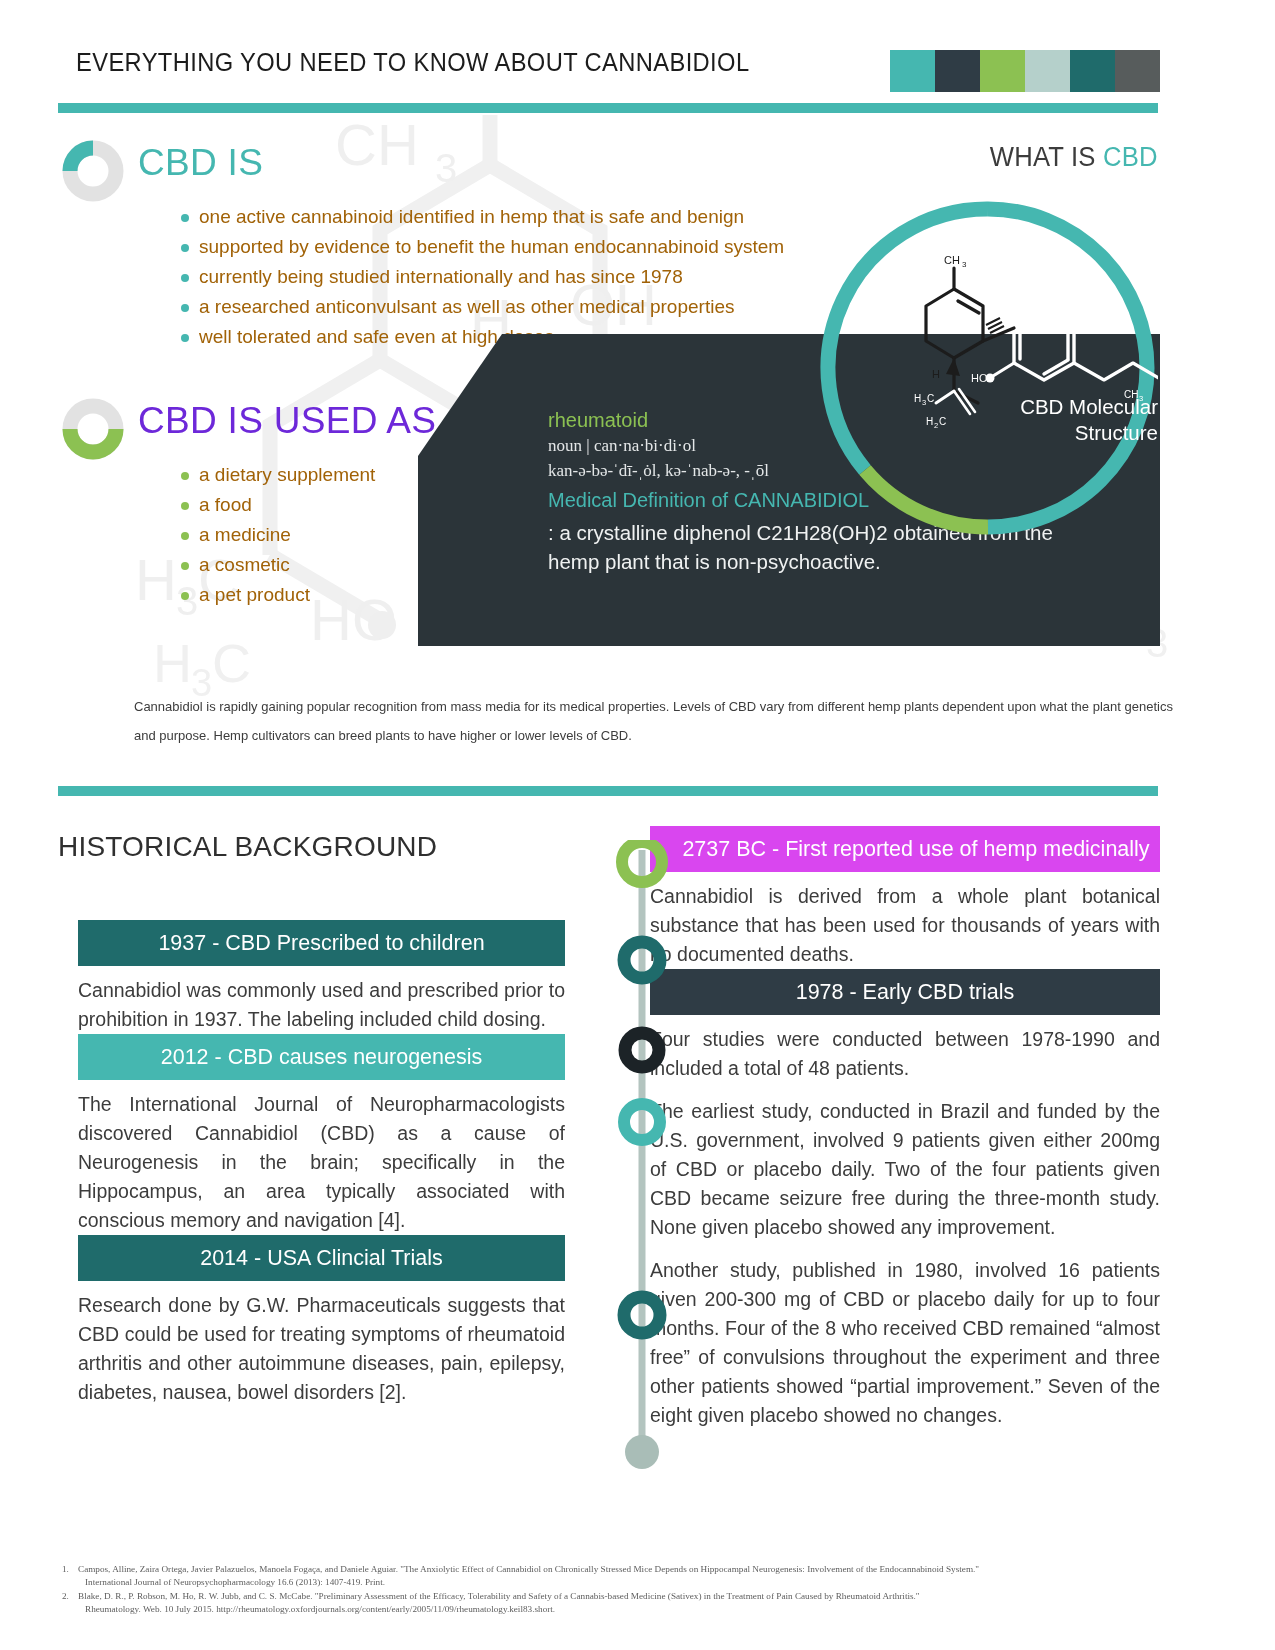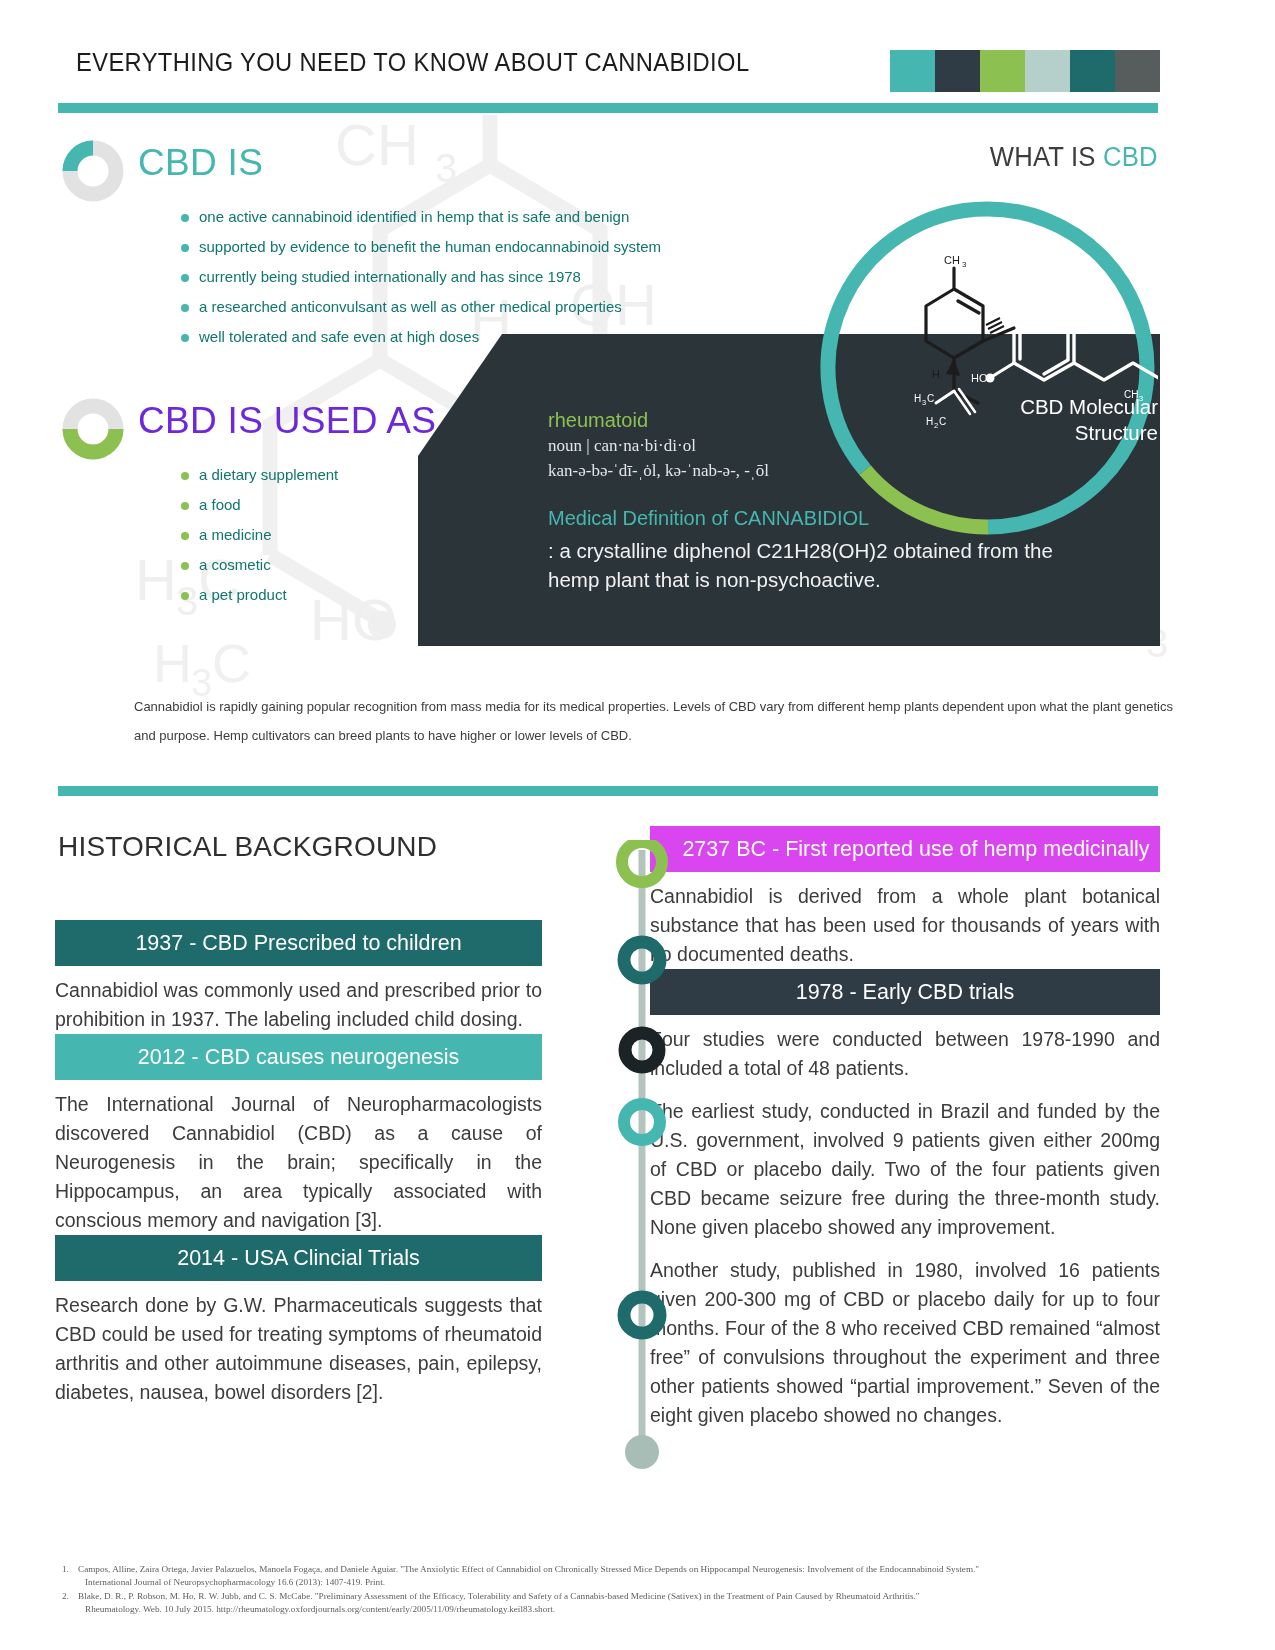--- a/index.html
+++ b/index.html
@@ -46,41 +46,41 @@
     position:absolute; left:76px; top:2px;
     font-size:37px; font-weight:400; letter-spacing:.3px;
     font-family:"Liberation Sans Narrow","Liberation Sans",sans-serif;
     white-space:nowrap;
   }
   .blk.teal h2 { color:#45b7b0; }
   .blk.green h2 { color:#6d28d9; }
   .bullets { position:absolute; left:118px; top:62px; list-style:none; }
   .bullets li {
     position:relative; padding-left:19px;
-    font-size:15px; line-height:30px; color:#0f766e;
+    font-size:19px; line-height:30px; color:#a16207;
     font-family:"Liberation Sans Narrow","Liberation Sans",sans-serif;
     white-space:nowrap;
   }
   .bullets li::before {
     content:""; position:absolute; left:1px; top:12px;
     width:8px; height:8px; border-radius:50%;
   }
   .blk.teal .bullets li::before { background:#45b7b0; }
   .blk.green .bullets li::before { background:#8cc152; }
 
   
   .defpanel {
     position:absolute; left:418px; top:334px; width:742px; height:312px;
     background:#2b3439; z-index:2;
     clip-path: polygon(84px 0, 742px 0, 742px 312px, 0 312px, 0 122px);
   }
   .def-inner { position:absolute; left:130px; top:73px; width:545px; }
   .def-word { font-size:20px; color:#8cc152; font-family:"Liberation Sans Narrow","Liberation Sans",sans-serif; line-height:26px;}
   .def-pron { font-size:17px; color:#e4e7e8; font-family:"Liberation Serif", serif; line-height:25px; }
-  .def-med { font-size:20px; color:#45b7b0; font-family:"Liberation Sans Narrow","Liberation Sans",sans-serif; line-height:30px; margin-top:20px;}
+  .def-med { font-size:20px; color:#45b7b0; font-family:"Liberation Sans Narrow","Liberation Sans",sans-serif; line-height:30px; margin-top:2px;}
   .def-body { font-size:20.5px; color:#f0f2f2; font-family:"Liberation Sans Narrow","Liberation Sans",sans-serif; line-height:29px; margin-top:3px;}
 
   
   .molwrap { position:absolute; left:818px; top:198px; width:340px; height:340px; z-index:4; }
   .mol-caption {
     position:absolute; left:0; top:196px; width:340px; text-align:right;
     color:#ffffff; font-size:20.5px; line-height:26px;
     font-family:"Liberation Sans Narrow","Liberation Sans",sans-serif;
   }
 
@@ -93,21 +93,21 @@
 
   .rule-mid { position:absolute; left:58px; top:786px; width:1100px; height:10px; background:#45b7b0; }
 
   
   .hist-title {
     position:absolute; left:58px; top:831px;
     font-size:28px; color:#2f2f2f; letter-spacing:.2px;
     font-family:"Liberation Sans Narrow","Liberation Sans",sans-serif;
   }
 
-  .colL { position:absolute; left:55px; top:920px; width:487px; }
+  .colL { position:absolute; left:78px; top:920px; width:487px; }
   .colR { position:absolute; left:650px; top:826px; width:510px; }
 
   .tl-bar {
     color:#fff; font-size:21.5px; line-height:46px; height:46px; text-align:center;
     font-family:"Liberation Sans Narrow","Liberation Sans",sans-serif;
   }
   .colL .tl-bar:first-child, .colR .tl-bar:first-child { margin-top:0; }
   .tl-text {
     font-size:19.5px; line-height:29px; color:#3c3c3c; text-align:justify;
     font-family:"Liberation Sans Narrow","Liberation Sans",sans-serif;
@@ -295,21 +295,21 @@
     <circle cx="35" cy="282" r="18" fill="none" stroke="#45b7b0" stroke-width="12"></circle>
     <circle cx="35" cy="475" r="18" fill="none" stroke="#1f6b6b" stroke-width="13"></circle>
     <circle cx="35" cy="612" r="17" fill="#a9bdb7"></circle>
   </svg>
 
   <div class="colL">
     <div class="tl-bar" style="background:#1f6b6b">1937 - CBD Prescribed to children</div>
     <div class="tl-text">Cannabidiol was commonly used and prescribed prior to prohibition in 1937. The labeling included child dosing.</div>
 
     <div class="tl-bar" style="background:#45b7b0">2012 - CBD causes neurogenesis</div>
-    <div class="tl-text">The International Journal of Neuropharmacologists discovered Cannabidiol (CBD) as a cause of Neurogenesis in the brain; specifically in the Hippocampus, an area typically associated with conscious memory and navigation [3].</div>
+    <div class="tl-text">The International Journal of Neuropharmacologists discovered Cannabidiol (CBD) as a cause of Neurogenesis in the brain; specifically in the Hippocampus, an area typically associated with conscious memory and navigation [4].</div>
 
     <div class="tl-bar" style="background:#1f6b6b">2014 - USA Clincial Trials</div>
     <div class="tl-text">Research done by G.W. Pharmaceuticals suggests that CBD could be used for treating symptoms of rheumatoid arthritis and other autoimmune diseases, pain, epilepsy, diabetes, nausea, bowel disorders [2].</div>
   </div>
 
   <div class="colR">
     <div class="tl-bar" style="background:#d946ef; text-align:center; padding-left:22px;">2737 BC - First reported use of hemp medicinally</div>
     <div class="tl-text">Cannabidiol is derived from a whole plant botanical substance that has been used for thousands of years with no documented deaths.</div>
 
     <div class="tl-bar" style="background:#2f3c45">1978 - Early CBD trials</div>

